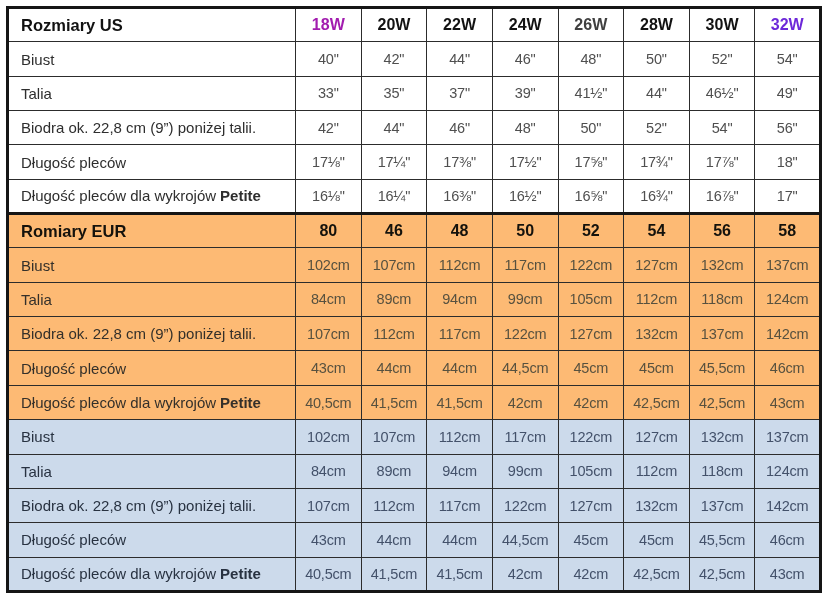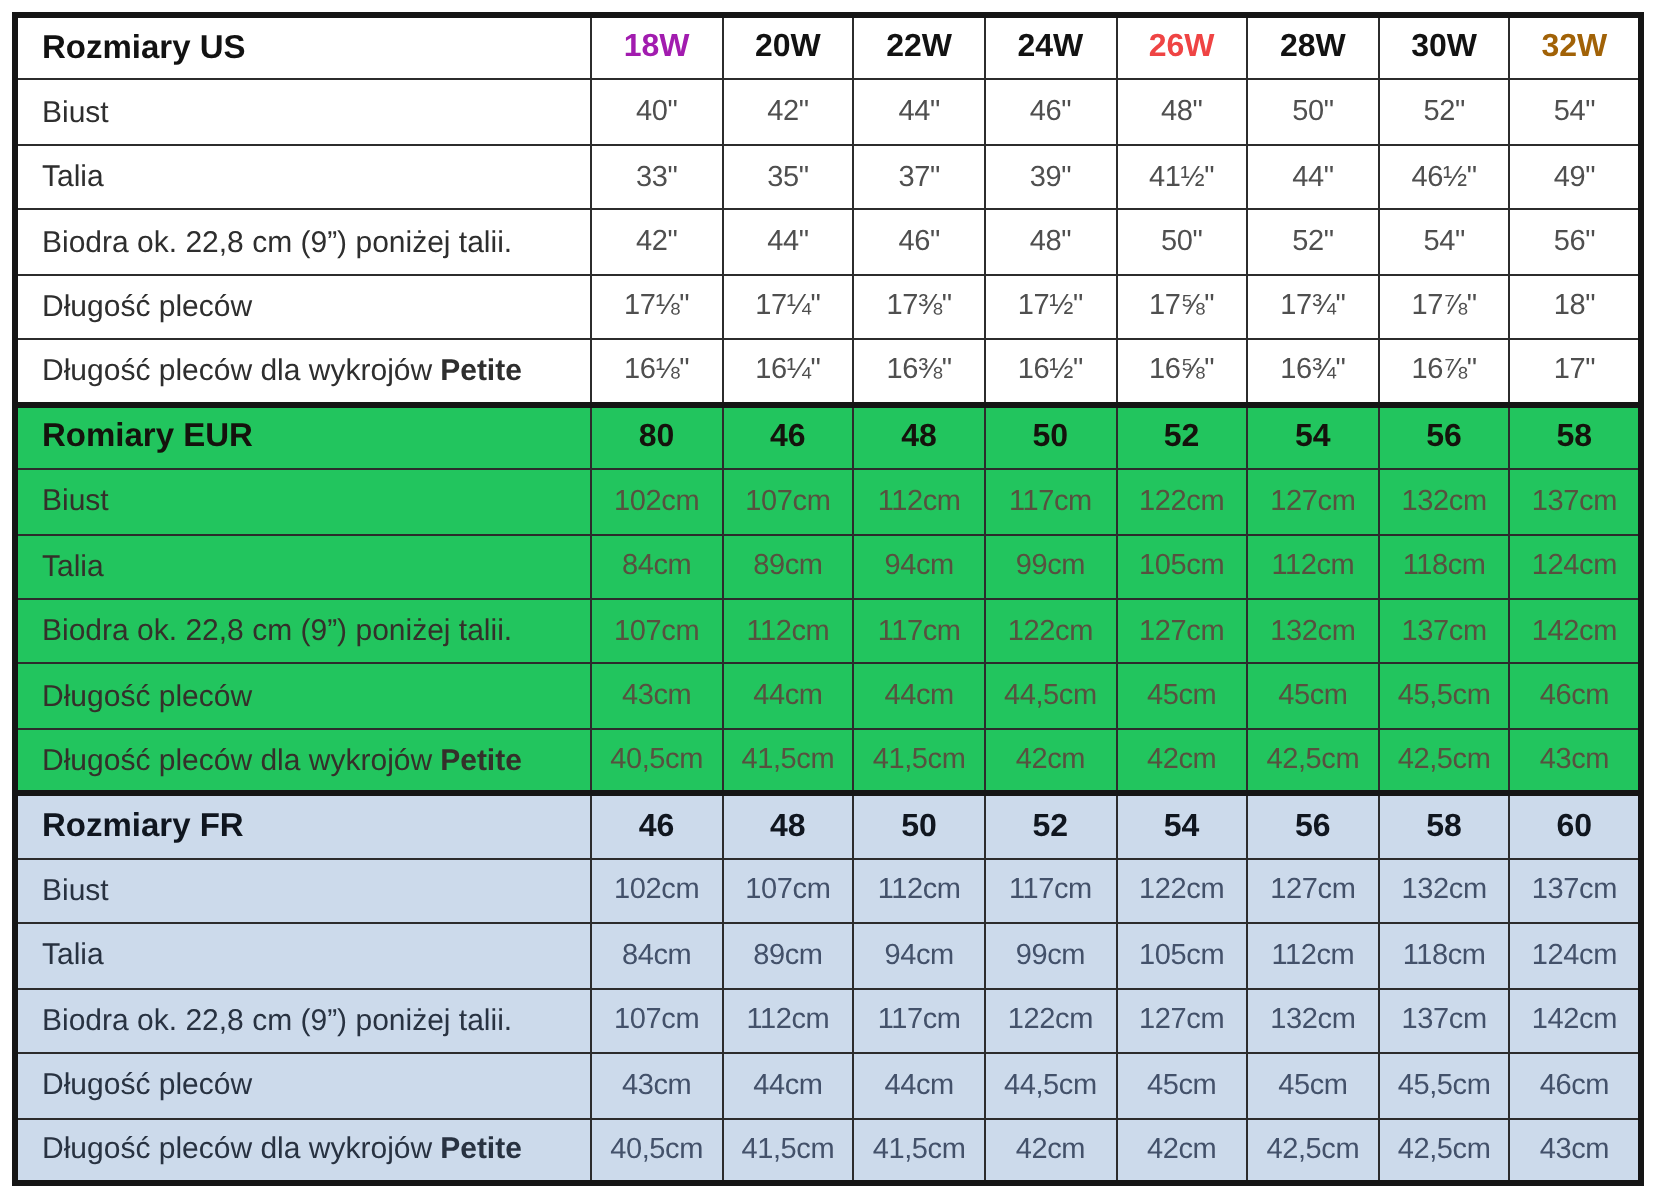--- a/index.html
+++ b/index.html
@@ -47,24 +47,24 @@
         <col>
         <col>
     </colgroup>
   <tbody style="background-color: rgb(255, 255, 255);">
         <tr class="header-row">
           <td class="label-cell header-label" style="color: rgb(18, 18, 18);">Rozmiary US</td>
           <td class="size-cell" style="color: #a21caf;">18W</td>
           <td class="size-cell" style="color: rgb(18, 18, 18);">20W</td>
           <td class="size-cell" style="color: rgb(18, 18, 18);">22W</td>
           <td class="size-cell" style="color: rgb(18, 18, 18);">24W</td>
-          <td class="size-cell" style="color: #ef4444;">26W</td>
+          <td class="size-cell" style="color: #404040;">26W</td>
           <td class="size-cell" style="color: rgb(18, 18, 18);">28W</td>
           <td class="size-cell" style="color: rgb(18, 18, 18);">30W</td>
-          <td class="size-cell" style="color: #a16207;">32W</td>
+          <td class="size-cell" style="color: #6d28d9;">32W</td>
         </tr>
         <tr class="data-row">
           <td class="label-cell" style="color: rgb(46, 46, 46);"><span>Biust</span></td>
           <td class="value-cell" style="color: rgb(79, 79, 79);">40"</td>
           <td class="value-cell" style="color: rgb(79, 79, 79);">42"</td>
           <td class="value-cell" style="color: rgb(79, 79, 79);">44"</td>
           <td class="value-cell" style="color: rgb(79, 79, 79);">46"</td>
           <td class="value-cell" style="color: rgb(79, 79, 79);">48"</td>
           <td class="value-cell" style="color: rgb(79, 79, 79);">50"</td>
           <td class="value-cell" style="color: rgb(79, 79, 79);">52"</td>
@@ -108,21 +108,21 @@
           <td class="value-cell" style="color: rgb(79, 79, 79);">16⅛"</td>
           <td class="value-cell" style="color: rgb(79, 79, 79);">16¼"</td>
           <td class="value-cell" style="color: rgb(79, 79, 79);">16⅜"</td>
           <td class="value-cell" style="color: rgb(79, 79, 79);">16½"</td>
           <td class="value-cell" style="color: rgb(79, 79, 79);">16⅝"</td>
           <td class="value-cell" style="color: rgb(79, 79, 79);">16¾"</td>
           <td class="value-cell" style="color: rgb(79, 79, 79);">16⅞"</td>
           <td class="value-cell" style="color: rgb(79, 79, 79);">17"</td>
         </tr>
       </tbody>
-      <tbody style="background-color: #22c55e;">
+      <tbody style="background-color: #fdba74;">
         <tr class="header-row">
           <td class="label-cell header-label" style="color: rgb(20, 18, 12);">Romiary EUR</td>
           <td class="size-cell" style="color: rgb(20, 18, 12);">80</td>
           <td class="size-cell" style="color: rgb(20, 18, 12);">46</td>
           <td class="size-cell" style="color: rgb(20, 18, 12);">48</td>
           <td class="size-cell" style="color: rgb(20, 18, 12);">50</td>
           <td class="size-cell" style="color: rgb(20, 18, 12);">52</td>
           <td class="size-cell" style="color: rgb(20, 18, 12);">54</td>
           <td class="size-cell" style="color: rgb(20, 18, 12);">56</td>
           <td class="size-cell" style="color: rgb(20, 18, 12);">58</td>
@@ -177,31 +177,20 @@
           <td class="value-cell" style="color: rgb(87, 81, 63);">41,5cm</td>
           <td class="value-cell" style="color: rgb(87, 81, 63);">41,5cm</td>
           <td class="value-cell" style="color: rgb(87, 81, 63);">42cm</td>
           <td class="value-cell" style="color: rgb(87, 81, 63);">42cm</td>
           <td class="value-cell" style="color: rgb(87, 81, 63);">42,5cm</td>
           <td class="value-cell" style="color: rgb(87, 81, 63);">42,5cm</td>
           <td class="value-cell" style="color: rgb(87, 81, 63);">43cm</td>
         </tr>
       </tbody>
       <tbody style="background-color: rgb(204, 218, 235);">
-        <tr class="header-row">
-          <td class="label-cell header-label" style="color: rgb(16, 22, 31);">Rozmiary FR</td>
-          <td class="size-cell" style="color: rgb(16, 22, 31);">46</td>
-          <td class="size-cell" style="color: rgb(16, 22, 31);">48</td>
-          <td class="size-cell" style="color: rgb(16, 22, 31);">50</td>
-          <td class="size-cell" style="color: rgb(16, 22, 31);">52</td>
-          <td class="size-cell" style="color: rgb(16, 22, 31);">54</td>
-          <td class="size-cell" style="color: rgb(16, 22, 31);">56</td>
-          <td class="size-cell" style="color: rgb(16, 22, 31);">58</td>
-          <td class="size-cell" style="color: rgb(16, 22, 31);">60</td>
-        </tr>
         <tr class="data-row">
           <td class="label-cell" style="color: rgb(40, 50, 65);"><span>Biust</span></td>
           <td class="value-cell" style="color: rgb(67, 81, 106);">102cm</td>
           <td class="value-cell" style="color: rgb(67, 81, 106);">107cm</td>
           <td class="value-cell" style="color: rgb(67, 81, 106);">112cm</td>
           <td class="value-cell" style="color: rgb(67, 81, 106);">117cm</td>
           <td class="value-cell" style="color: rgb(67, 81, 106);">122cm</td>
           <td class="value-cell" style="color: rgb(67, 81, 106);">127cm</td>
           <td class="value-cell" style="color: rgb(67, 81, 106);">132cm</td>
           <td class="value-cell" style="color: rgb(67, 81, 106);">137cm</td>

